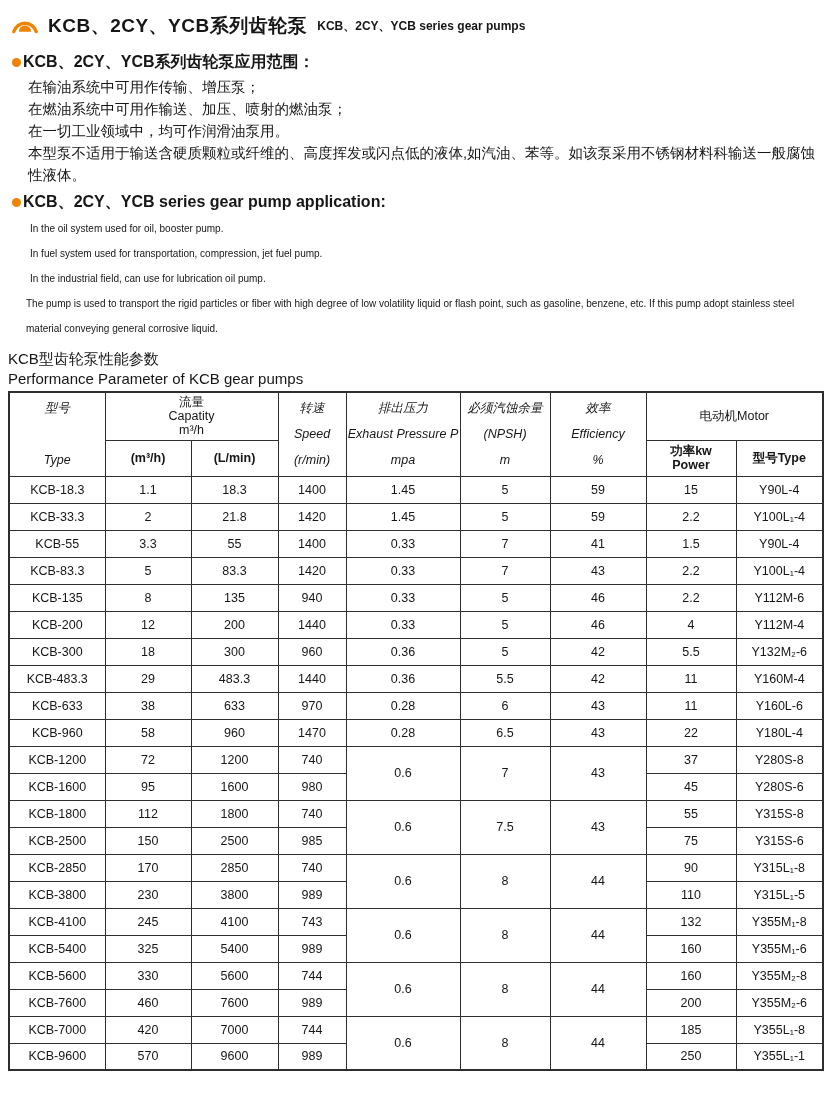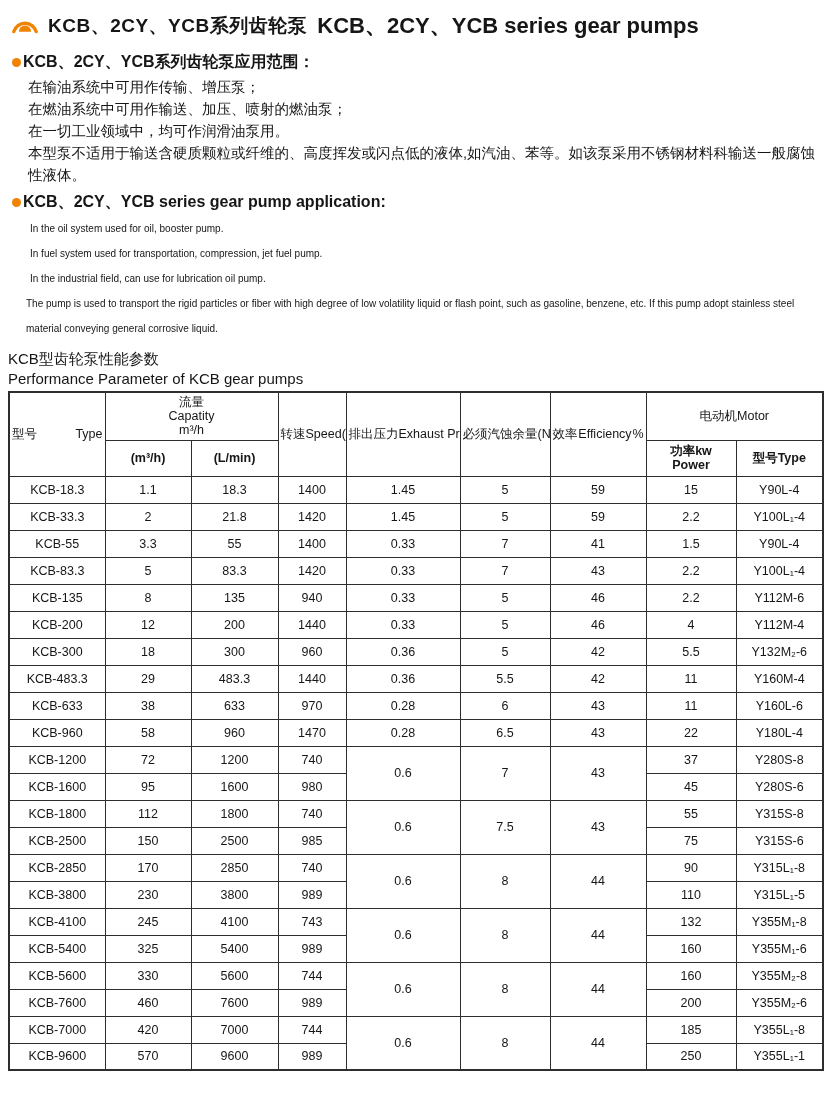--- a/index.html
+++ b/index.html
@@ -16,21 +16,21 @@
   
   .doc-title {
     display: flex;
     align-items: center;
     gap: 8px;
     margin: 0 0 10px 2px;
     height: 28px;
   }
   .logo { width: 30px; height: 22px; flex: 0 0 auto; }
   .doc-title .zh { font-size: 19px; font-weight: bold; letter-spacing: 0.5px; }
-  .doc-title .en { font-size: 22px; font-weight: bold; margin-left: 2px; }
+  .doc-title .en { font-size: 12px; font-weight: bold; margin-left: 2px; }
 
   
   .sec-heading {
     display: flex;
     align-items: center;
     gap: 2px;
     height: 24px;
     margin: 4px 0 2px 4px;
     font-size: 16px;
     font-weight: bold;
@@ -76,25 +76,26 @@
     font-size: 12.5px;
     color: #161616;
     padding: 0 2px;
     overflow: hidden;
   }
   table.perf td { height: 27px; }
   thead .r1 th { height: 48px; }
   thead .r2 th { height: 36px; font-weight: bold; }
   .hstack {
     display: flex;
-    flex-direction: row;
+    flex-direction: column;
     justify-content: space-between;
     align-items: center;
     height: 76px;
     padding: 5px 0;
+    font-style: italic;
   }
   .hstack3 {
     display: flex;
     flex-direction: column;
     justify-content: center;
     align-items: center;
     line-height: 15px;
   }
   .hline { line-height: 14px; white-space: nowrap; }
 </style>

